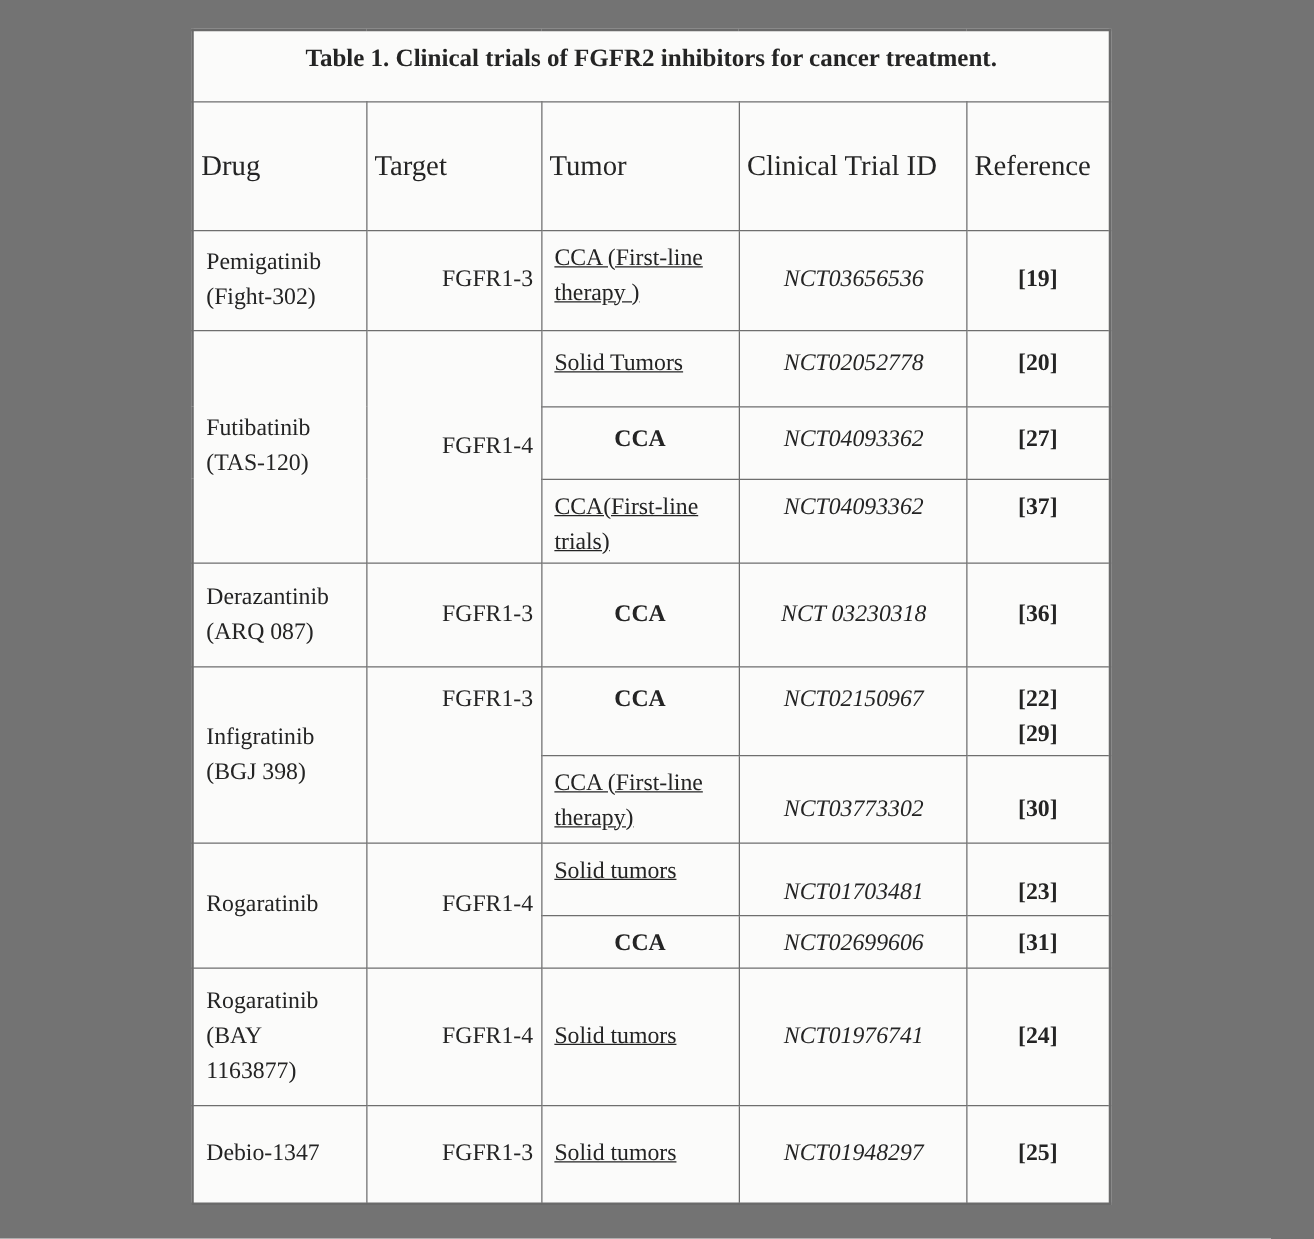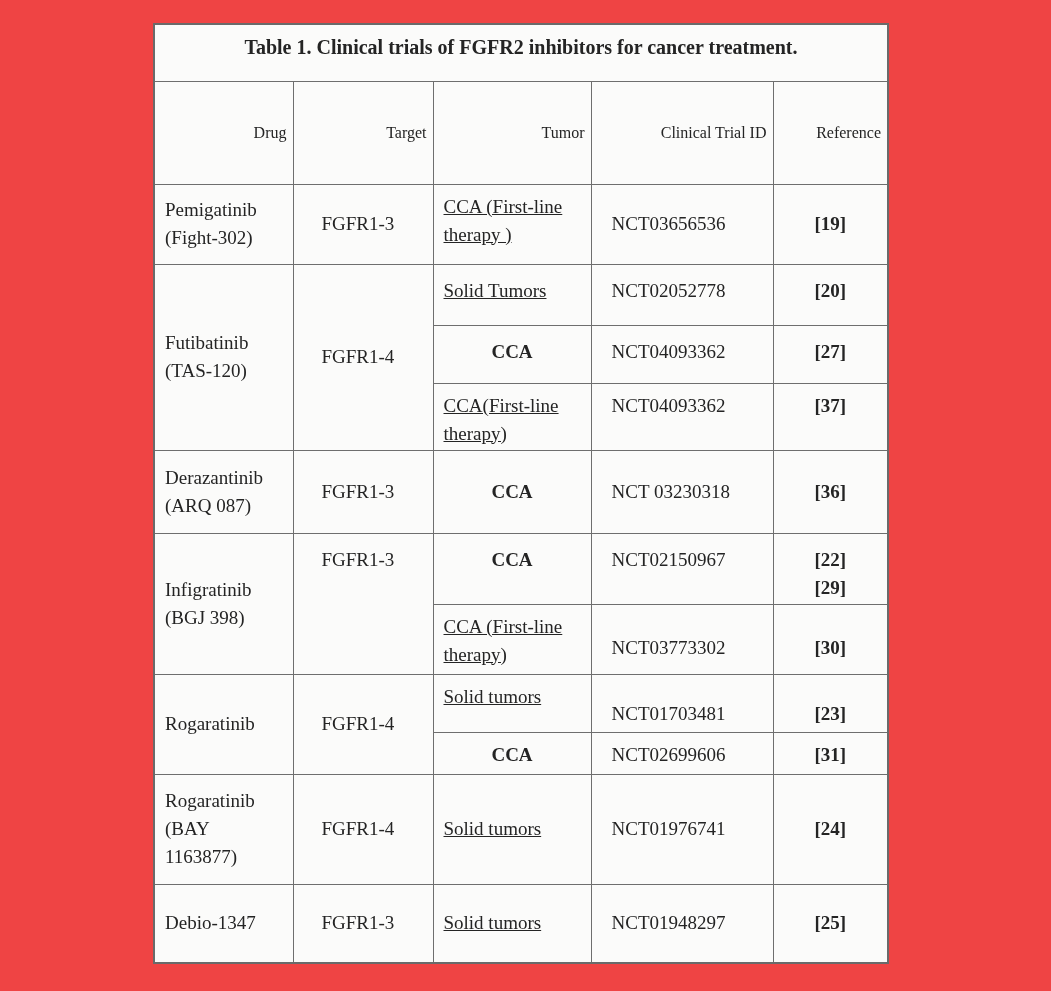--- a/index.html
+++ b/index.html
@@ -3,21 +3,21 @@
 <meta charset="utf-8">
 <style>
   html,body{margin:0;padding:0;}
   body{
     width:1051px;height:991px;
     background:#ffffff;
     font-family:"Liberation Serif", serif;
     color:#222222;
     position:relative;
   }
-  .page{position:absolute;left:0;top:0;width:1051px;height:991px;background:#ef4444;}
+  .page{position:absolute;left:0;top:0;width:1051px;height:991px;background:#737373;}
   table.trials-table{
     position:absolute;left:153px;top:23px;
     width:734px;height:939px;
     border-collapse:collapse;
     table-layout:fixed;
     background:#fbfbfa;
     border:2px solid #6a6a6a;
   }
   td,th{
     border:1px solid #6e6e6e;
@@ -41,27 +41,27 @@
   tr.r-inf2{height:70px}
   tr.r-erd1{height:58px}
   tr.r-erd2{height:42px}
   tr.r-roga{height:110px}
   tr.r-debio{height:79px}
 
   .title-cell{
     font-weight:bold;font-size:20px;text-align:center;
     vertical-align:top;padding-top:9px;line-height:26px;
   }
-  th.hdr{text-align:right;font-size:16px;}
+  th.hdr{text-align:left;font-size:23px;}
 
   .c-drug{text-align:left;padding-left:10px;}
-  .c-target{text-align:left;padding-left:28px;}
+  .c-target{text-align:right;padding-left:28px;}
   .c-tumor-left{text-align:left;padding-left:10px;text-decoration:underline;}
   .c-tumor-center{text-align:center;font-weight:bold;}
-  .c-id{text-align:left;padding-left:20px;}
+  .c-id{text-align:center;padding-left:8px;font-style:italic;}
   .c-ref{text-align:center;font-weight:bold;}
 
   .va-top{vertical-align:top;padding-top:12px;}
   .va-top-sm{vertical-align:top;padding-top:8px;}
   .va-bottom{vertical-align:bottom;padding-bottom:12px;}
   .va-bottom-sm{vertical-align:bottom;padding-bottom:4px;}
 </style>
 </head>
 <body>
 
@@ -104,21 +104,21 @@
       <td class="c-tumor-left va-top">Solid Tumors</td>
       <td class="c-id va-top">NCT02052778</td>
       <td class="c-ref va-top">[20]</td>
     </tr>
     <tr class="r-fut2">
       <td class="c-tumor-center va-top">CCA</td>
       <td class="c-id va-top">NCT04093362</td>
       <td class="c-ref va-top">[27]</td>
     </tr>
     <tr class="r-fut3">
-      <td class="c-tumor-left va-top-sm">CCA(First-line therapy)</td>
+      <td class="c-tumor-left va-top-sm">CCA(First-line trials)</td>
       <td class="c-id va-top-sm">NCT04093362</td>
       <td class="c-ref va-top-sm">[37]</td>
     </tr>
 
     <tr class="r-deraz">
       <td class="c-drug">Derazantinib
 (ARQ 087)</td>
       <td class="c-target">FGFR1-3</td>
       <td class="c-tumor-center">CCA</td>
       <td class="c-id">NCT 03230318</td>

